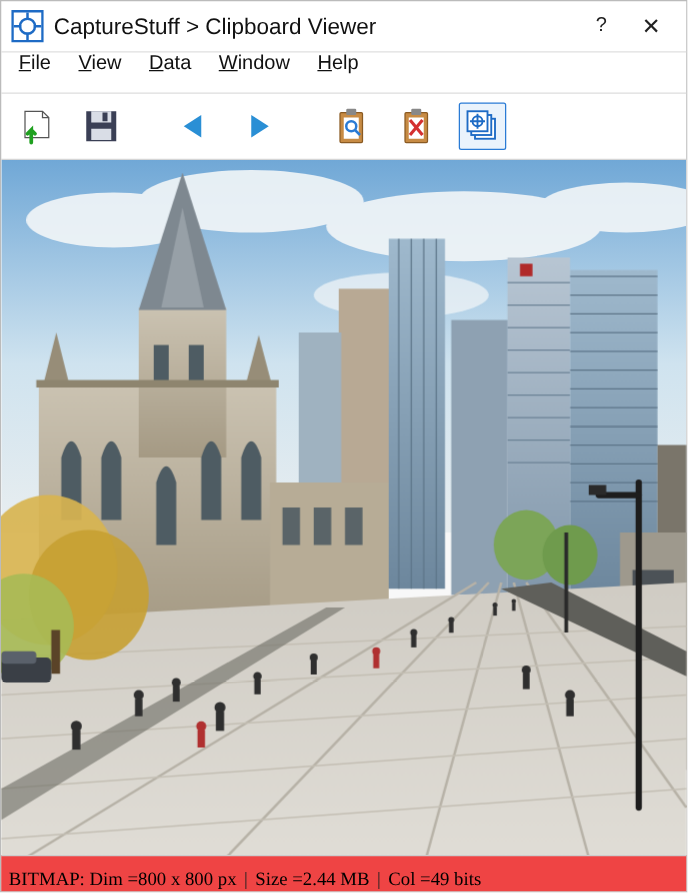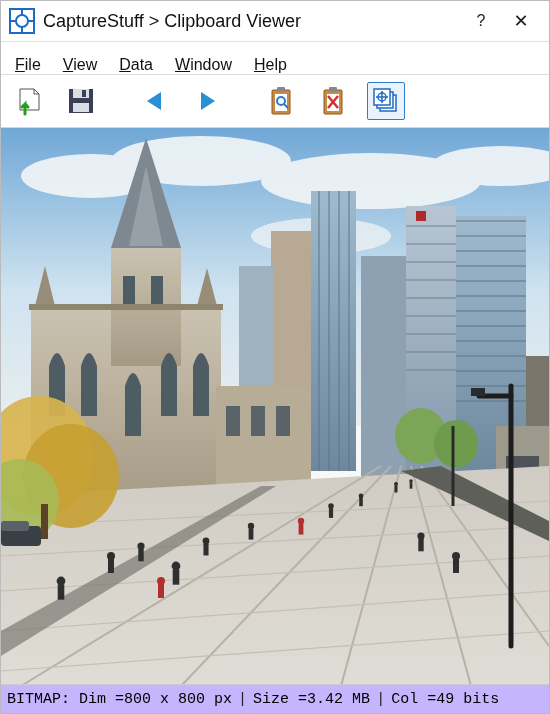--- a/index.html
+++ b/index.html
@@ -56,21 +56,21 @@
     display: flex;
     align-items: center;
     justify-content: center;
     font-size: 18px;
     color: #222;
     cursor: pointer;
   }
   .menubar {
     height: 32px;
     display: flex;
-    align-items: flex-end;
+    align-items: flex-start;
     gap: 22px;
     padding: 0 14px;
     font-size: 16px;
   }
   .menubar .menu-item {
     cursor: pointer;
     color: #111;
   }
   .menubar .menu-item .ul {
     text-decoration: underline;
@@ -109,25 +109,25 @@
   .content svg.scene {
     position: absolute;
     inset: 0;
     width: 100%;
     height: 100%;
   }
   .statusbar {
     height: 28px;
     border-top: 1px solid #ccc;
     display: flex;
-    align-items: center;
+    align-items: flex-end;
     padding: 0 6px;
     font-size: 15px;
-    font-family: Liberation Mono, monospace;
-    background: #c4b5fd;
+    font-family: Liberation Serif, serif;
+    background: #ef4444;
   }
   .statusbar span.sep {
     margin: 0 6px;
     color: #222;
   }
 </style>
 </head>
 <body>
 
 <div class="window">
@@ -436,19 +436,19 @@
       <rect x="0" y="395" width="28" height="10" rx="3" fill="#5a616b"></rect>
     </svg>
   </div>
 
   <div class="statusbar">
     <span>BITMAP:</span>&nbsp;
     <span>Dim = </span>
     <span>800 x 800 px</span>
     <span class="sep">|</span>
     <span>Size = </span>
-    <span>3.42 MB</span>
+    <span>2.44 MB</span>
     <span class="sep">|</span>
     <span>Col = </span>
     <span>49 bits</span>
   </div>
 
 </div>
 
 </body></html>

